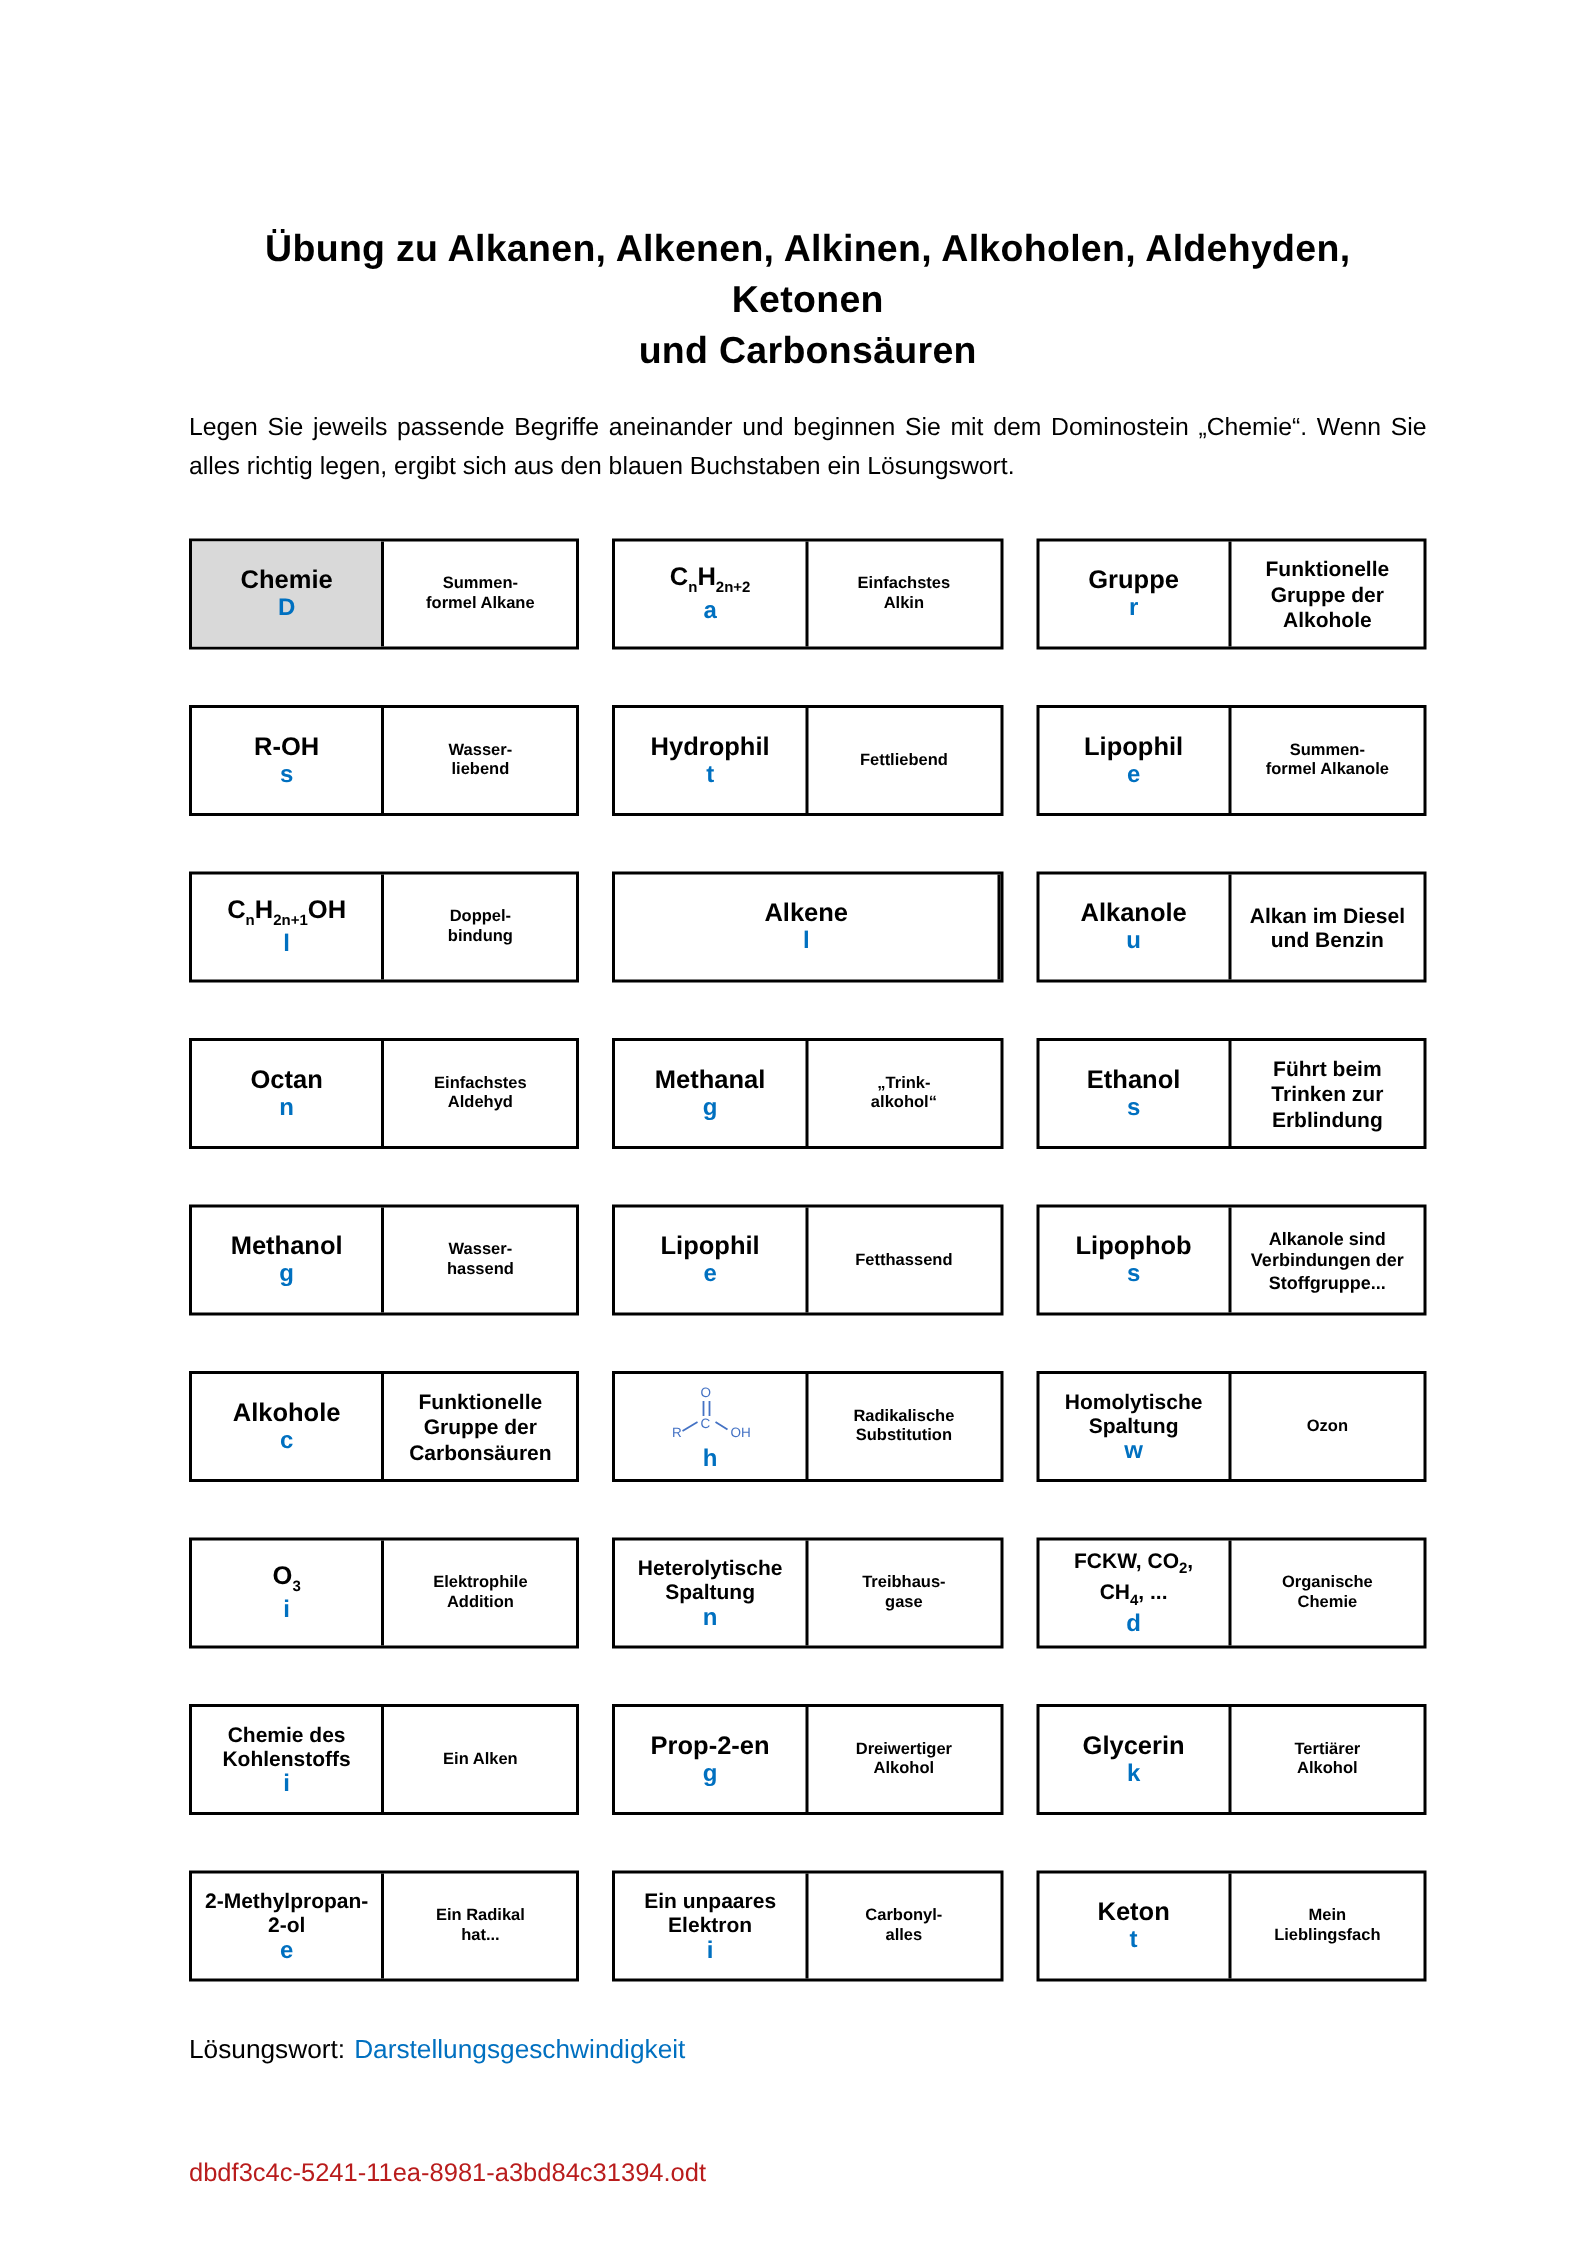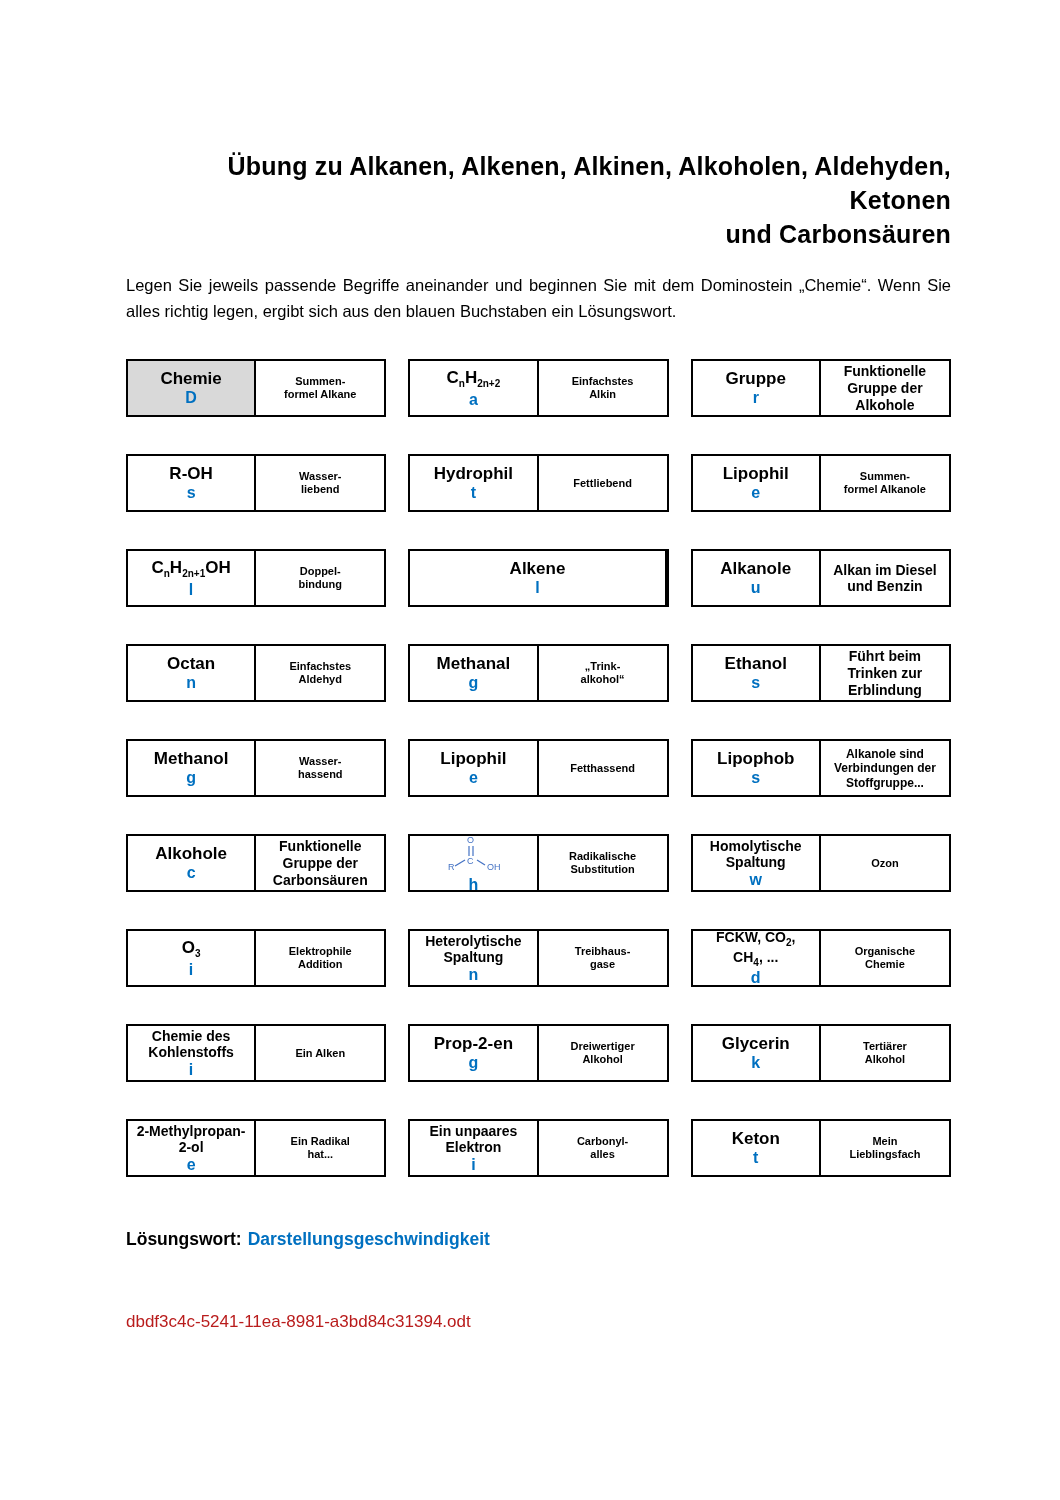--- a/index.html
+++ b/index.html
@@ -5,53 +5,53 @@
   * { margin: 0; padding: 0; box-sizing: border-box; }
   html, body { background: #ffffff; }
   body {
     width: 1060px; height: 1500px;
     font-family: "Liberation Sans", sans-serif;
     color: #000; overflow: hidden;
   }
   .page { width: 825px; margin-left: 126px; padding-top: 150px; }
 
   h1.title {
-    font-size: 25px; font-weight: 700; text-align: right; line-height: 1.35;
+    font-size: 25px; font-weight: 700; text-align: center; line-height: 1.35;
     letter-spacing: 0.2px;
   }
   .intro {
     margin-top: 22px; font-size: 16.5px; line-height: 1.55;
     text-align: justify;
   }
 
   .grid {
     margin-top: 35px;
     display: grid; grid-template-columns: repeat(3, 1fr);
     column-gap: 22px; row-gap: 37px;
   }
-  .domino { border: 2px solid #000; display: flex; height: 58px; background: #fff; }
+  .domino { border: 2px solid #000; display: flex; height: 74px; background: #fff; }
   .cell {
     flex: 1 1 50%; min-width: 0;
     display: flex; flex-direction: column; align-items: center; justify-content: center;
     text-align: center; padding: 2px 4px;
   }
   .cell.left { border-right: 2px solid #000; }
   .cell.left.start { background: var(--start-gray, #d9d9d9); }
 
   .term { font-weight: 700; font-size: 17px; line-height: 1.15; white-space: pre-line; }
   .term.small { font-size: 14px; }
   .term sub { font-size: 10px; }
   .letter { font-weight: 700; font-size: 16px; line-height: 1.15; color: var(--letter-blue, #0070c0); margin-top: 1px; }
   .clue { font-weight: 700; font-size: 11px; line-height: 1.2; white-space: pre-line; }
   .clue.small { font-size: 14px; }
   .clue.xsmall { font-size: 12px; }
 
   .structure-wrap { line-height: 0; }
 
-  .solution { margin-top: 52px; font-size: 17.5px; font-weight: 700; }
+  .solution { margin-top: 35px; font-size: 17.5px; font-weight: 400; }
   .solution .sol-word { color: var(--letter-blue, #0070c0); margin-left: 6px; }
 
   .footer { margin-top: 62px; font-size: 17px; font-weight: 400; color: #b91c1c; }
 </style>
 </head>
 <body>
 
 <div class="page">
 
   <h1 class="title"><span>Übung zu Alkanen, Alkenen, Alkinen, Alkoholen, Aldehyden, Ketonen</span><br><span>und Carbonsäuren</span></h1>

